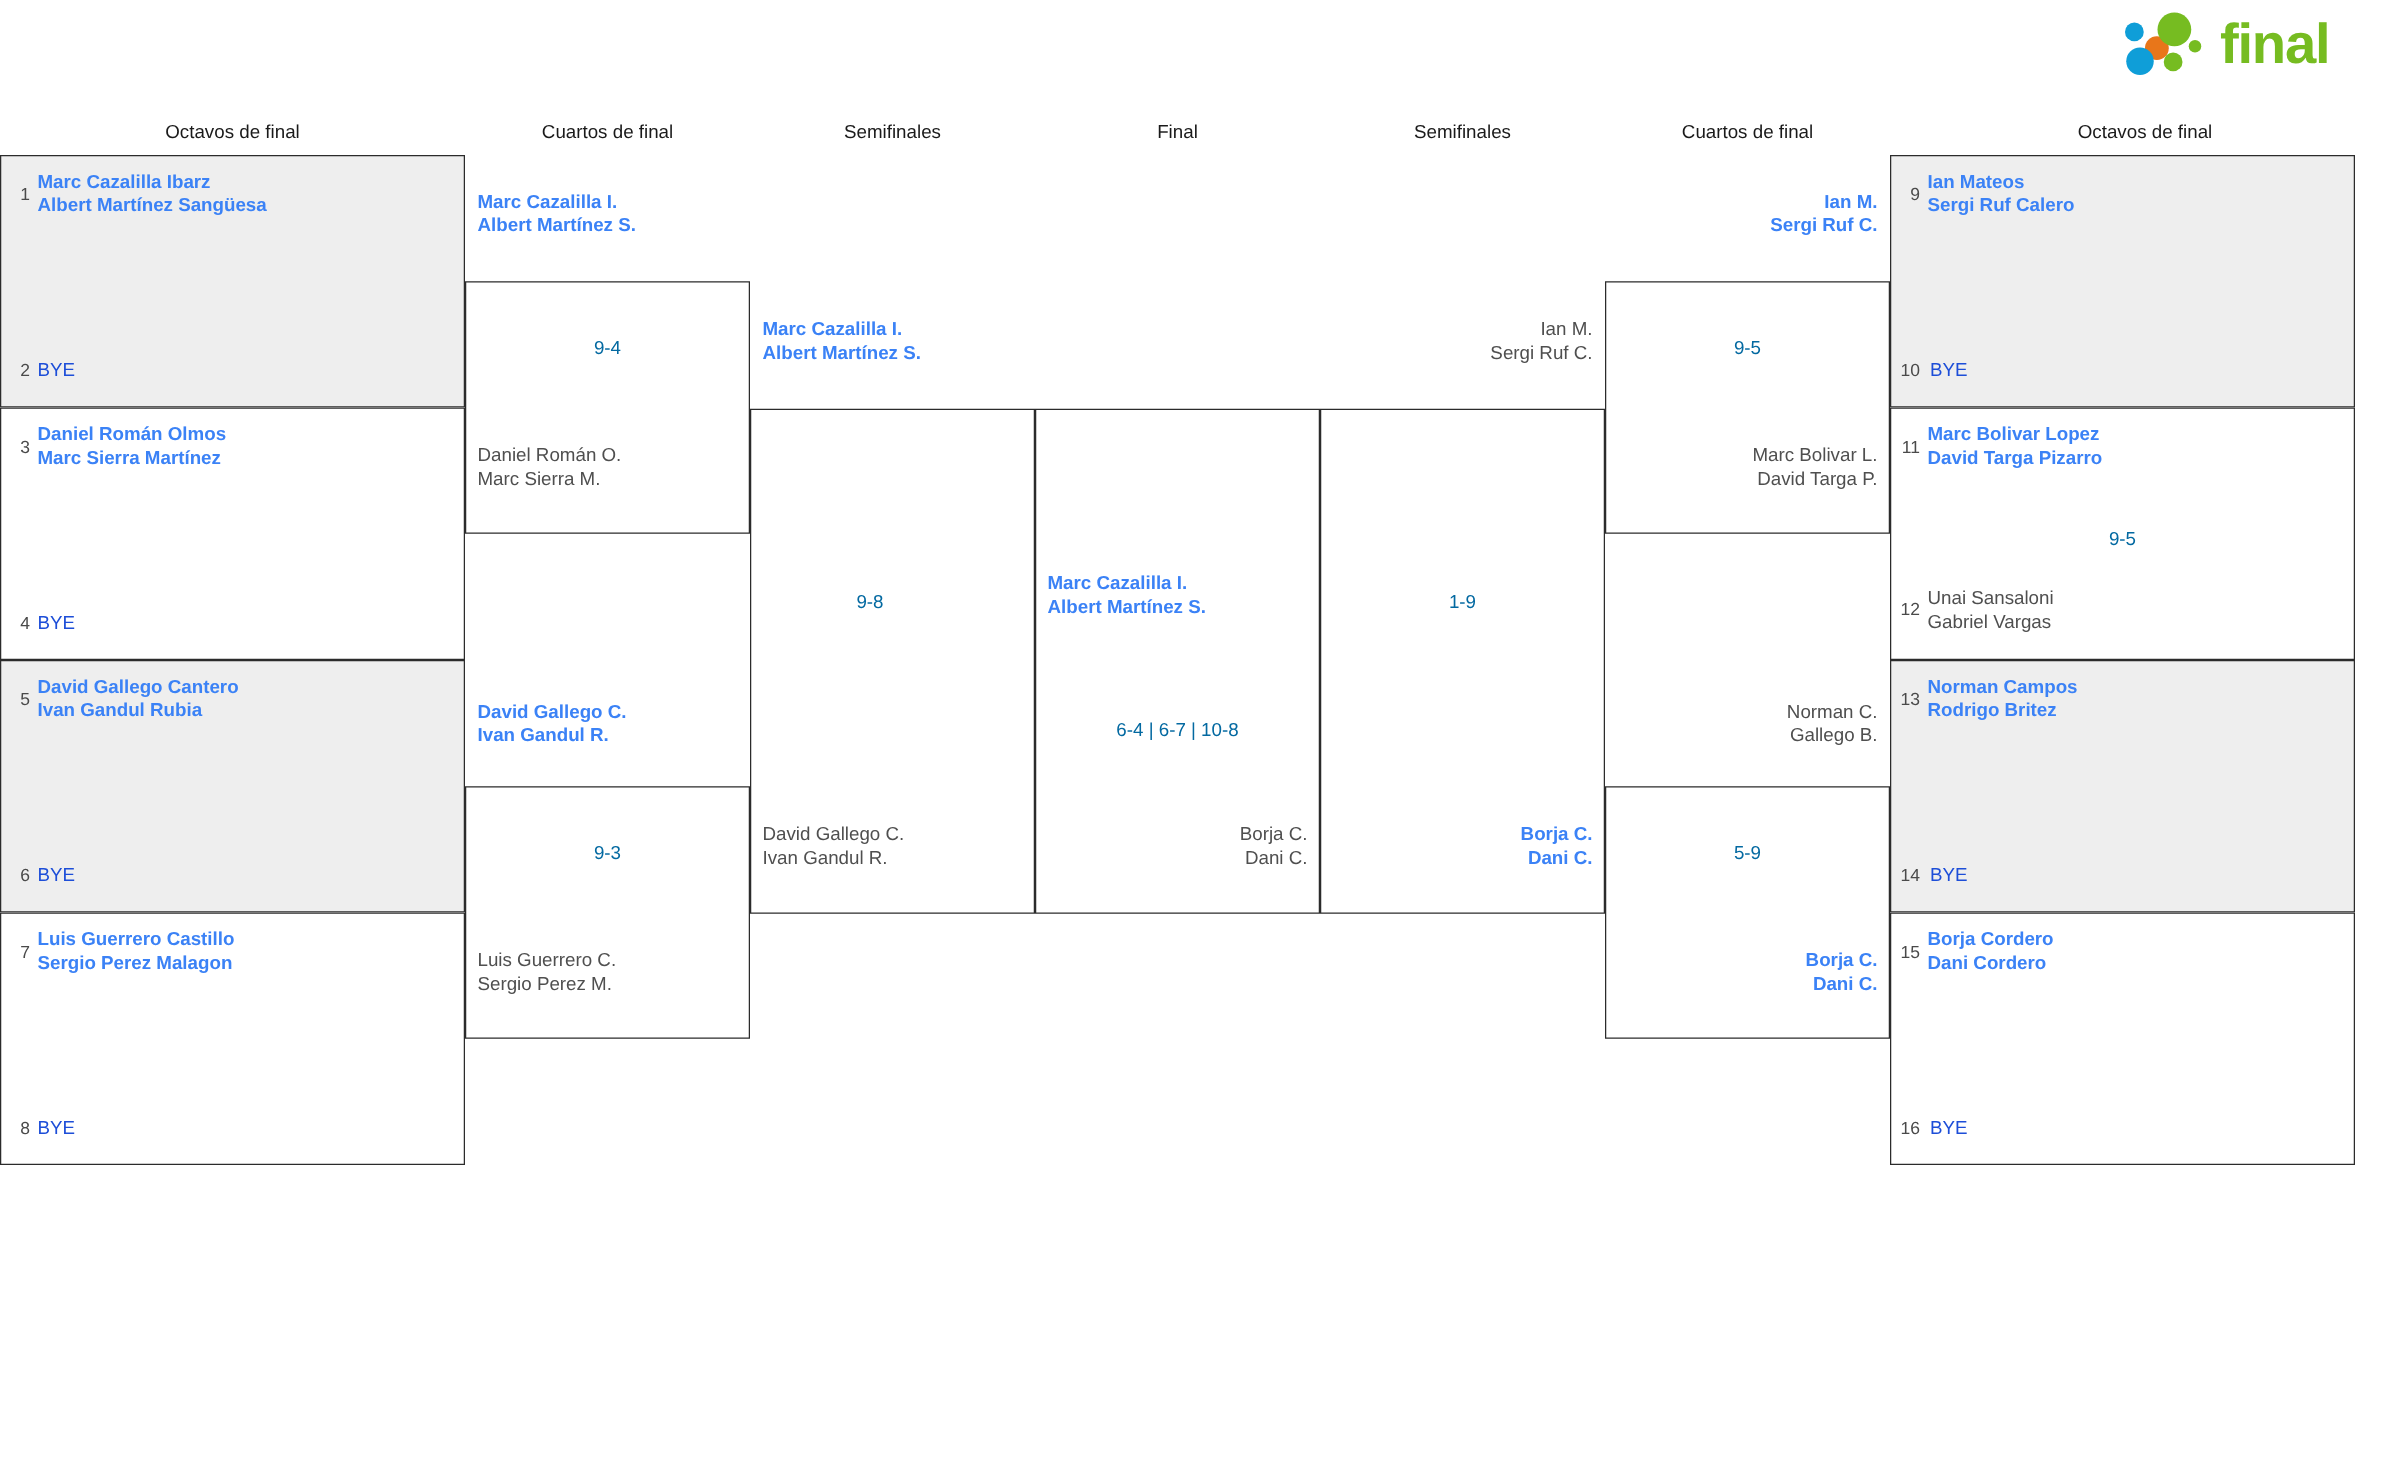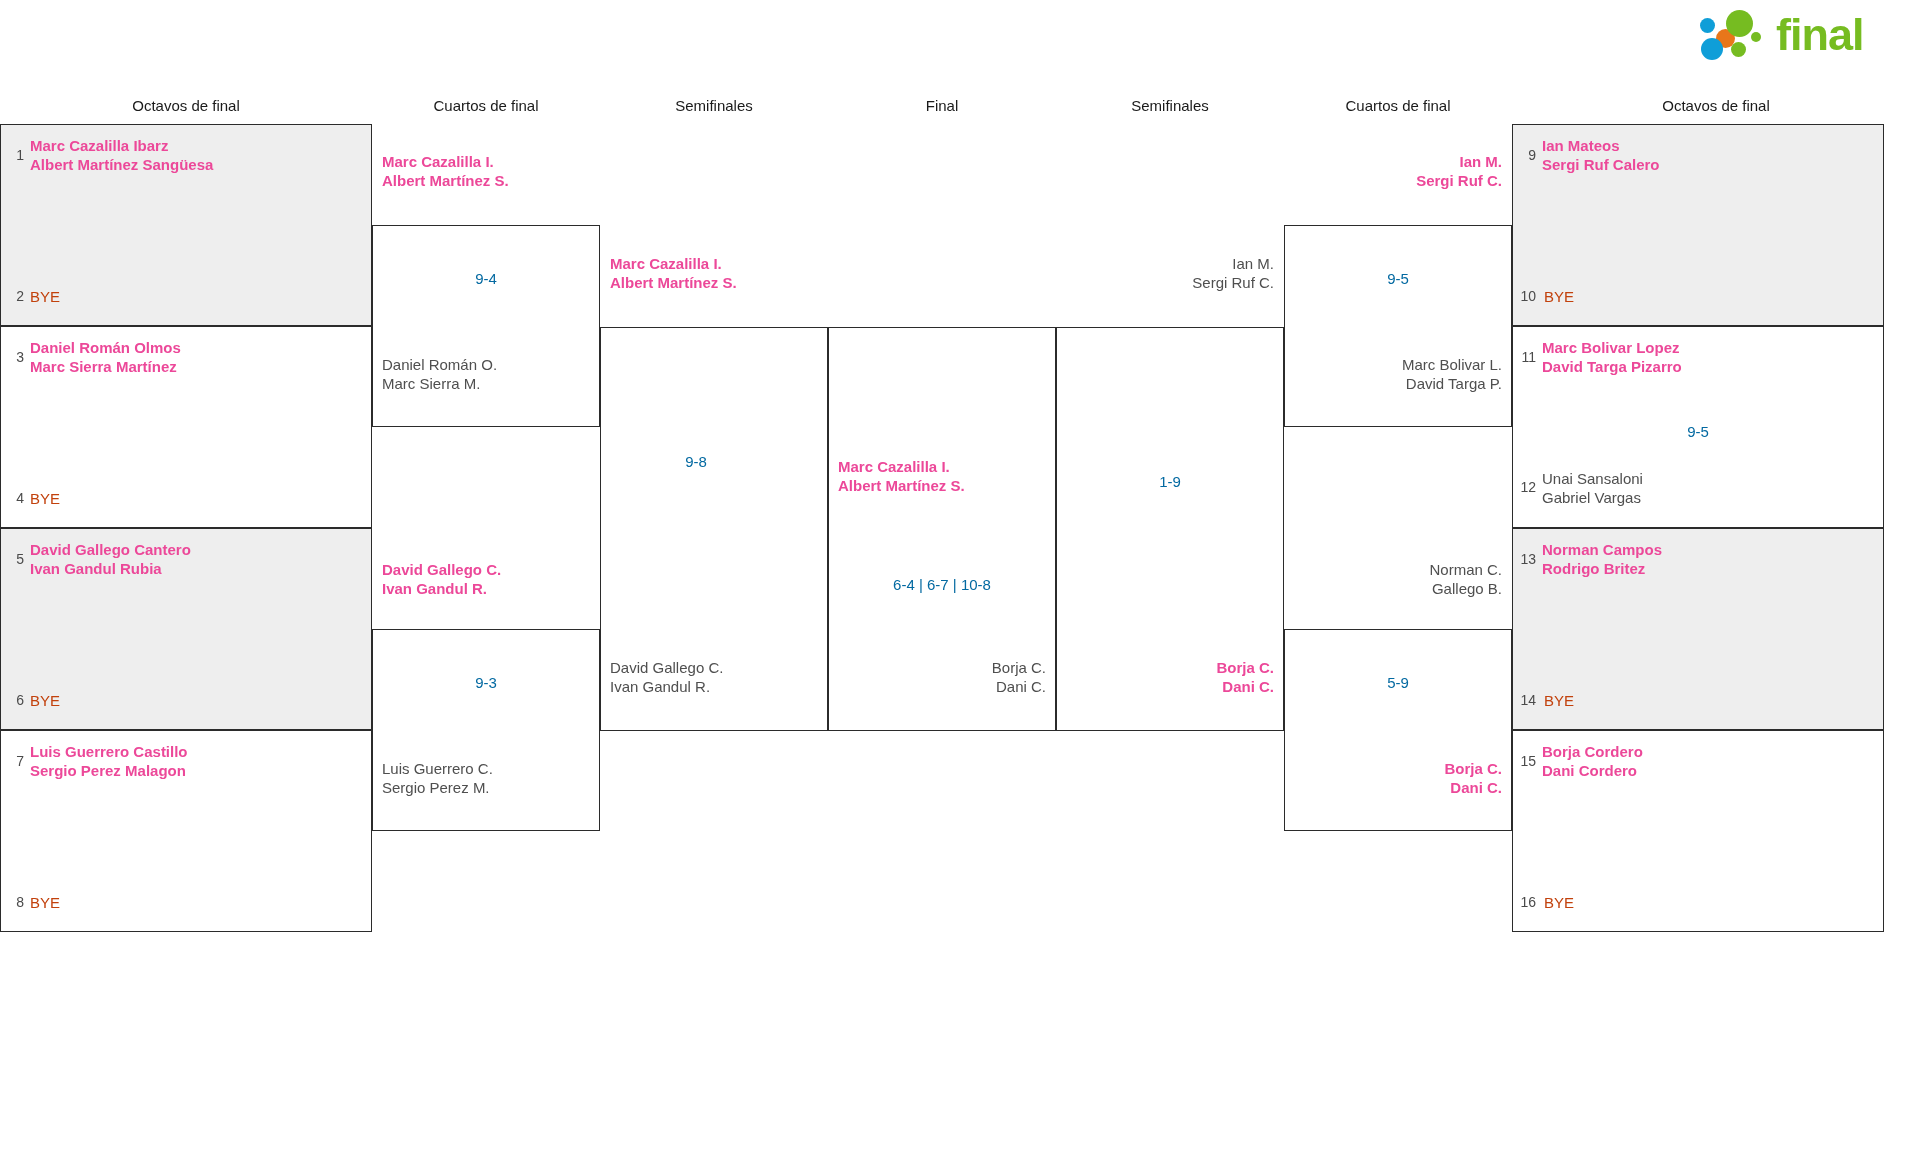--- a/index.html
+++ b/index.html
@@ -43,23 +43,23 @@
   .seed {
     position: absolute; font-size: 14px; color: #4a4a4a;
     line-height: 18px; text-align: right; white-space: nowrap;
   }
 
   
   .pair {
     position: absolute; font-size: 15px; line-height: 19px;
     white-space: nowrap;
   }
-  .pair.win { color: #ec4899; font-weight: bold; }
+  .pair.win { color: #3b82f6; font-weight: bold; }
   .pair.lose { color: #4f4f4f; font-weight: normal; }
-  .pair.bye { color: #c2410c; font-weight: normal; font-size: 15px; }
+  .pair.bye { color: #1d4ed8; font-weight: normal; font-size: 15px; }
   .pair.ralign { text-align: right; }
 
   
   .score {
     position: absolute; font-size: 15px; color: #0369a1;
     line-height: 19px; text-align: center; white-space: nowrap;
   }
 </style>
 </head>
 <body>
@@ -143,21 +143,21 @@
   <div class="pair lose" style="left:382px; top:759px;">
     <div>Luis Guerrero C.</div>
     <div>Sergio Perez M.</div>
   </div>
 
   <div class="box" style="left:600px; top:327px; width:228px; height:404px;"></div>
   <div class="pair win" style="left:610px; top:254px;">
     <div>Marc Cazalilla I.</div>
     <div>Albert Martínez S.</div>
   </div>
-  <div class="score" style="left:600px; top:452px; width:192px;">9-8</div>
+  <div class="score" style="left:600px; top:472px; width:192px;">9-8</div>
   <div class="pair lose" style="left:610px; top:658px;">
     <div>David Gallego C.</div>
     <div>Ivan Gandul R.</div>
   </div>
 
   <div class="box" style="left:828px; top:327px; width:228px; height:404px;"></div>
   <div class="pair win" style="left:838px; top:457px;">
     <div>Marc Cazalilla I.</div>
     <div>Albert Martínez S.</div>
   </div>

